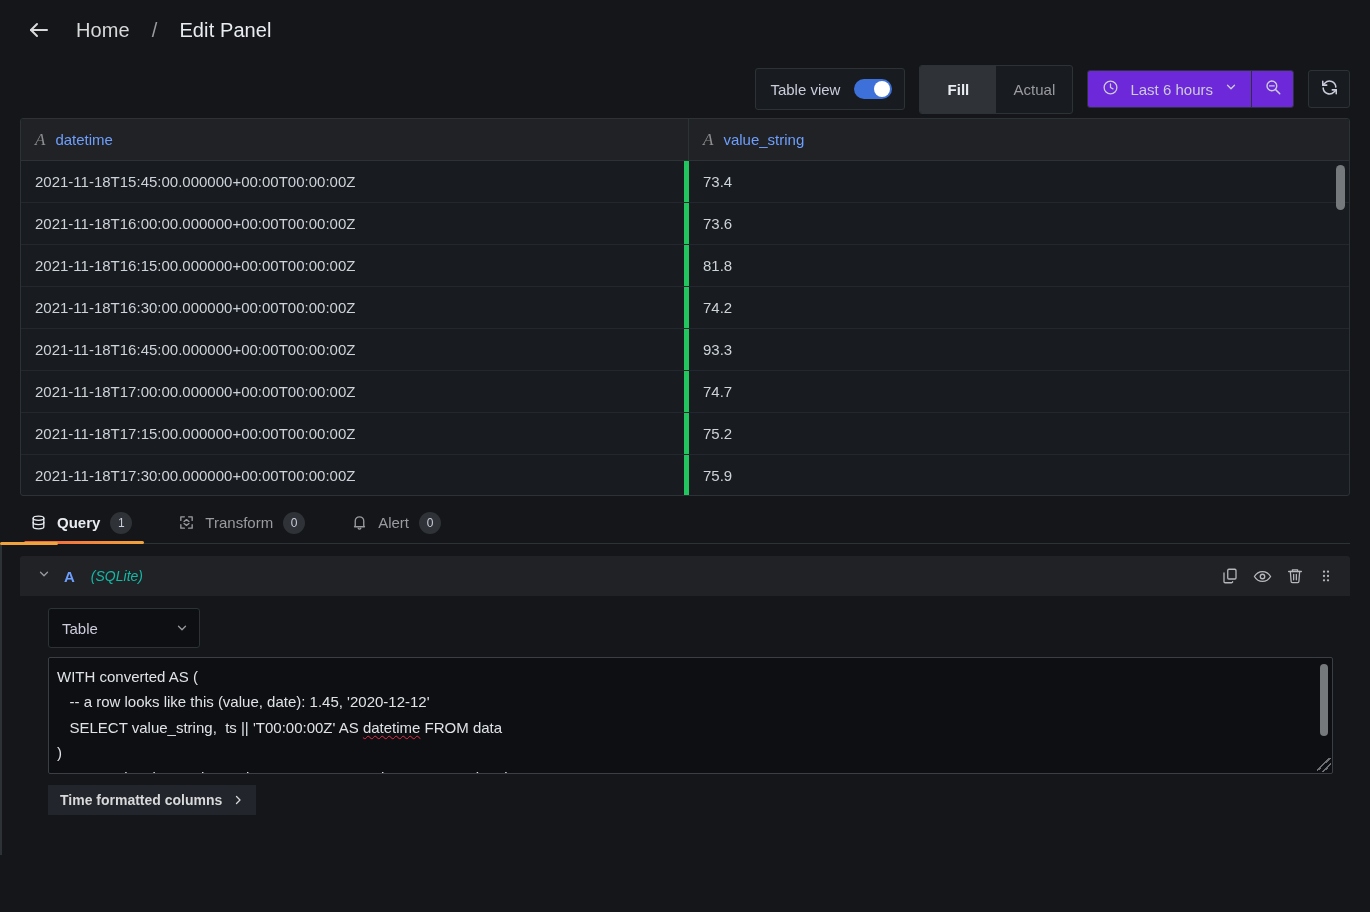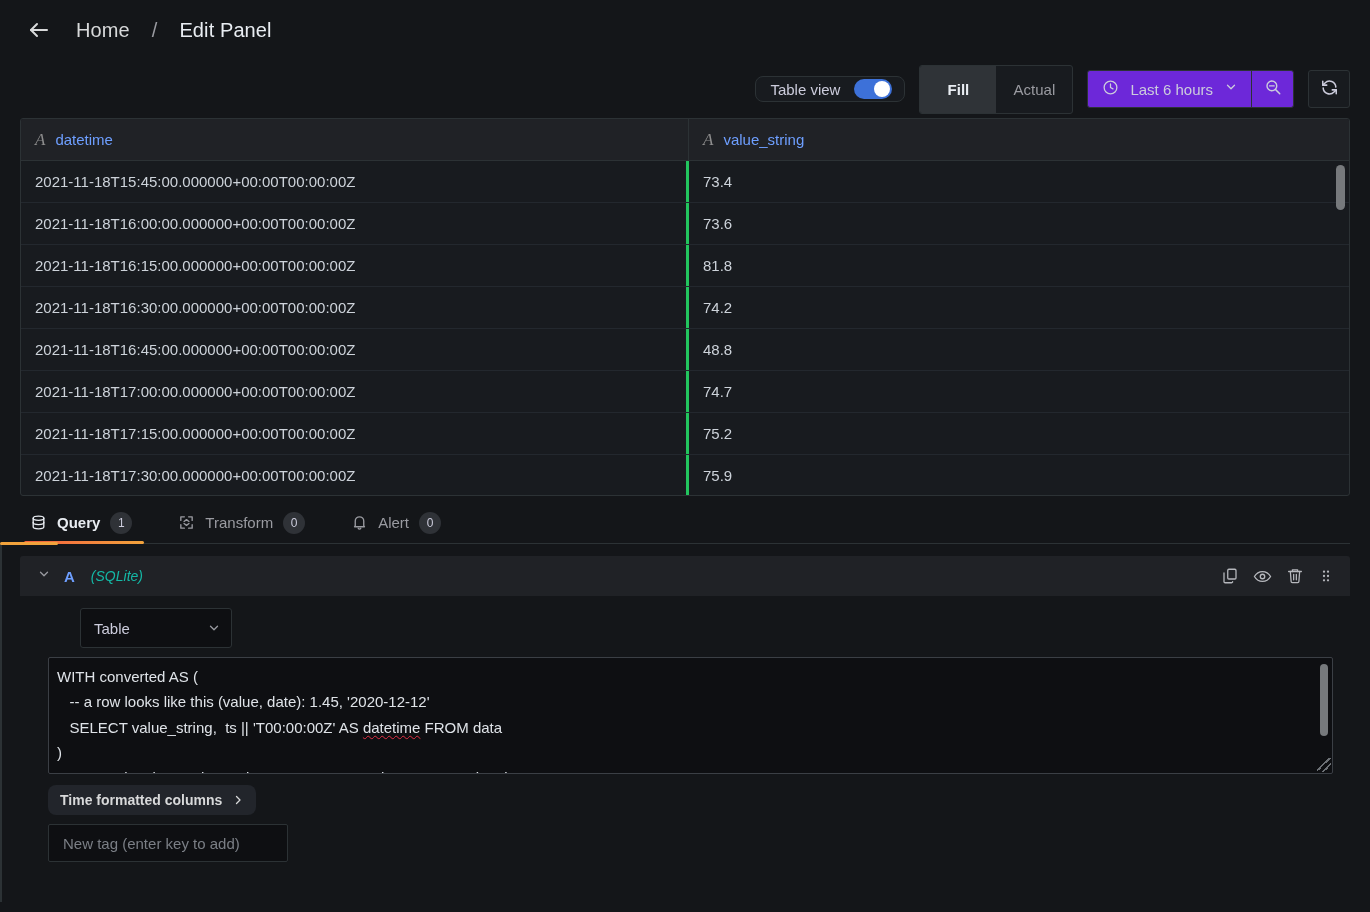--- a/index.html
+++ b/index.html
@@ -47,22 +47,22 @@
     align-items: center;
     justify-content: flex-end;
     padding-right: 20px;
     gap: 14px;
   }
 
   .tv-wrap {
     display: flex; align-items: center; gap: 14px;
     background: #181b1f;
     border: 1px solid #2c3235;
-    border-radius: 8px;
-    height: 26px;
+    border-radius: 3px;
+    height: 42px;
     padding: 0 12px 0 14px;
   }
   .tv-label { font-size: 15px; color: #ccccdc; }
   .switch {
     width: 38px; height: 20px; border-radius: 10px;
     background: #3d71d9; position: relative; cursor: pointer;
   }
   .switch .knob {
     position: absolute; top: 2px; right: 2px;
     width: 16px; height: 16px; border-radius: 50%;
@@ -142,21 +142,21 @@
     height: 42px;
     border-bottom: 1px solid #23282e;
   }
   .td {
     display: flex; align-items: center;
     padding-left: 14px;
     font-size: 15px;
     color: #cdd3da;
     height: 100%;
   }
-  .td.col-a { border-right: 3px solid #22c55e; }
+  .td.col-a { border-right: 5px solid #22c55e; }
 
   .vscroll {
     position: absolute;
     right: 4px; top: 46px;
     width: 9px; height: 45px;
     background: #76797c;
     border-radius: 5px;
   }
 
   
@@ -246,21 +246,20 @@
   .q-body { padding: 12px 0 0 28px; }
 
   .select-box {
     width: 152px; height: 40px;
     background: #0e0f12;
     border: 1px solid #2c3235;
     border-radius: 3px;
     display: flex; align-items: center;
     padding: 0 10px 0 13px;
     cursor: pointer;
-    margin-left: 32px;
   }
   .select-box .sv { font-size: 15px; color: #ccccdc; }
   .select-box .chev { margin-left: auto; color: #9a9ba1; display: flex; }
 
   .sql-wrap {
     margin-top: 9px;
     width: 1285px;
     height: 117px;
     background: #0e0f12;
     border: 1px solid #3b3f45;
@@ -296,21 +295,21 @@
     background:
       linear-gradient(135deg, transparent 0 42%, #6c7075 42% 50%, transparent 50% 67%),
       linear-gradient(135deg, transparent 0 67%, #6c7075 67% 75%, transparent 75%);
   }
 
   .tfc {
     margin-top: 11px;
     display: inline-flex; align-items: center; gap: 10px;
     height: 30px;
     background: #22252b;
-    border-radius: 8px;
+    border-radius: 0;
     padding: 0 12px;
     font-size: 14px; font-weight: bold;
     color: #d8d9da;
     cursor: pointer;
   }
   .tfc .chev { color: #d8d9da; display: flex; }
 
   .tagbox {
     margin-top: 9px;
     width: 240px; height: 38px;
@@ -419,21 +418,21 @@
     <div class="trow">
       <div class="td col-a">2021-11-18T16:15:00.000000+00:00T00:00:00Z</div>
       <div class="td col-b">81.8</div>
     </div>
     <div class="trow">
       <div class="td col-a">2021-11-18T16:30:00.000000+00:00T00:00:00Z</div>
       <div class="td col-b">74.2</div>
     </div>
     <div class="trow">
       <div class="td col-a">2021-11-18T16:45:00.000000+00:00T00:00:00Z</div>
-      <div class="td col-b">48.8</div>
+      <div class="td col-b">93.3</div>
     </div>
     <div class="trow">
       <div class="td col-a">2021-11-18T17:00:00.000000+00:00T00:00:00Z</div>
       <div class="td col-b">74.7</div>
     </div>
     <div class="trow">
       <div class="td col-a">2021-11-18T17:15:00.000000+00:00T00:00:00Z</div>
       <div class="td col-b">75.2</div>
     </div>
     <div class="trow">
@@ -559,18 +558,15 @@
 
     <div class="tfc">
       <span>Time formatted columns</span>
       <span class="chev">
         <svg width="12" height="12" viewBox="0 0 24 24" fill="none" stroke="currentColor" stroke-width="2.6" stroke-linecap="round" stroke-linejoin="round">
           <polyline points="9 5 16 12 9 19"></polyline>
         </svg>
       </span>
     </div>
 
-    <div class="tagbox">
-      <span>New tag (enter key to add)</span>
-    </div>
 
   </div>
 </div>
 
 </body></html>

